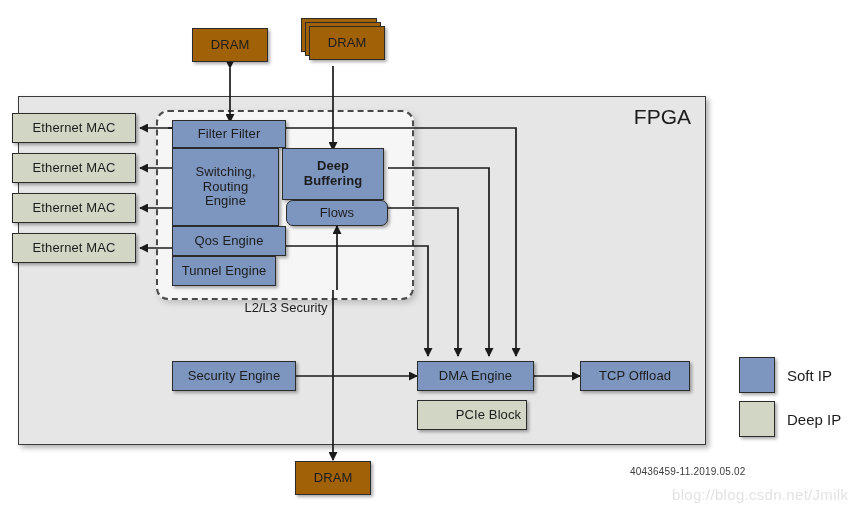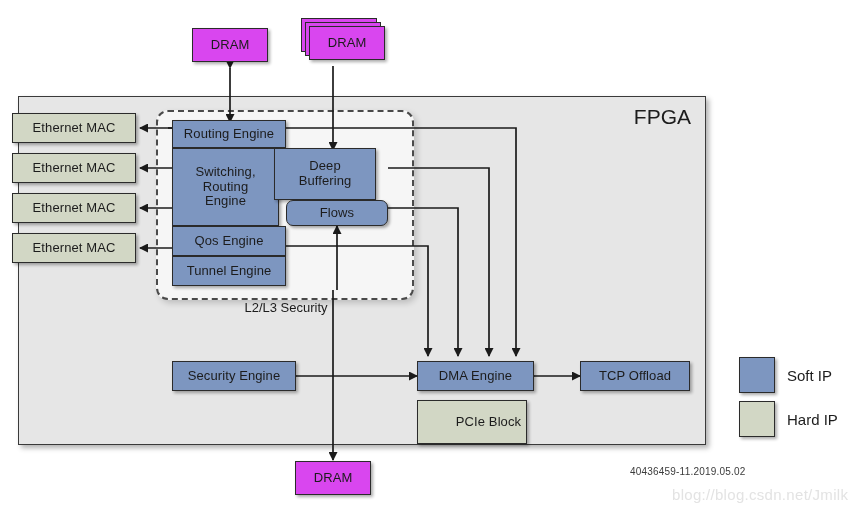--- a/index.html
+++ b/index.html
@@ -7,21 +7,21 @@
        font-family:"Liberation Sans","DejaVu Sans",sans-serif;color:#1b1b1b;}
   #stage{position:absolute;left:0;top:0;width:856px;height:521px;}
 
   
   .node{position:absolute;box-sizing:border-box;border:1px solid #2b2b2b;
         display:flex;align-items:center;justify-content:center;text-align:center;
         font-size:13px;line-height:1.12;letter-spacing:.1px;color:#1c1c1c;
         box-shadow:2px 2px 3px rgba(0,0,0,.33);}
   .soft {background:#7d96c0;}
   .hard {background:#d2d7c5;}
-  .dram {background:#d946ef;}
+  .dram {background:#a16207;}
 
   
   .nosh{box-shadow:none;}
 
   
   #fpga{position:absolute;left:18px;top:96px;width:686px;height:347px;
         background:#e6e6e6;border:1px solid #3a3a3a;
         box-shadow:3px 3px 5px rgba(0,0,0,.30);}
   #fpga-label{position:absolute;right:14px;top:8px;font-size:21px;color:#1c1c1c;}
 
@@ -125,64 +125,64 @@
     <span>Ethernet MAC</span>
   </div>
   <div class="node hard" style="left:12px;top:193px;width:124px;height:30px;">
     <span>Ethernet MAC</span>
   </div>
   <div class="node hard" style="left:12px;top:233px;width:124px;height:30px;">
     <span>Ethernet MAC</span>
   </div>
 
   <div class="node soft" style="left:172px;top:120px;width:114px;height:28px;">
-    <span>Routing Engine</span>
+    <span>Filter Filter</span>
   </div>
   <div class="node soft" style="left:172px;top:148px;width:107px;height:78px;
               flex-direction:column;">
     <span style="max-width:88px;">Switching, Routing Engine</span>
   </div>
   <div class="node soft" style="left:172px;top:226px;width:114px;height:30px;">
     <span>Qos Engine</span>
   </div>
-  <div class="node soft" style="left:172px;top:256px;width:114px;height:30px;">
+  <div class="node soft" style="left:172px;top:256px;width:104px;height:30px;">
     <span>Tunnel Engine</span>
   </div>
 
-  <div class="node soft" style="left:274px;top:148px;width:102px;height:52px;
-              flex-direction:column;">
+  <div class="node soft" style="left:282px;top:148px;width:102px;height:52px;
+              flex-direction:column;font-weight:bold;">
     <span style="max-width:80px;">Deep Buffering</span>
   </div>
   <div class="node soft" style="left:286px;top:200px;width:102px;height:26px;border-radius:7px;">
     <span>Flows</span>
   </div>
 
   <div class="node soft" style="left:172px;top:361px;width:124px;height:30px;">
     <span>Security Engine</span>
   </div>
 
   <div class="node soft" style="left:417px;top:361px;width:117px;height:30px;">
     <span>DMA Engine</span>
   </div>
 
   <div class="node soft" style="left:580px;top:361px;width:110px;height:30px;">
     <span>TCP Offload</span>
   </div>
 
-  <div class="node hard" style="left:417px;top:400px;width:110px;height:44px;padding-left:33px;">
+  <div class="node hard" style="left:417px;top:400px;width:110px;height:30px;padding-left:33px;">
     <span>PCIe Block</span>
   </div>
 
   <div id="legend">
     <div class="lg-row" style="top:0;">
       <div class="lg-sw" style="background:#7d96c0;"></div>
       <div class="lg-tx">Soft IP</div>
     </div>
     <div class="lg-row" style="top:44px;">
       <div class="lg-sw" style="background:#d2d7c5;"></div>
-      <div class="lg-tx">Hard IP</div>
+      <div class="lg-tx">Deep IP</div>
     </div>
   </div>
 
   <div id="caption">40436459-11.2019.05.02</div>
   <div id="watermark">blog://blog.csdn.net/Jmilk</div>
 
 </div>
 
 </body></html>

